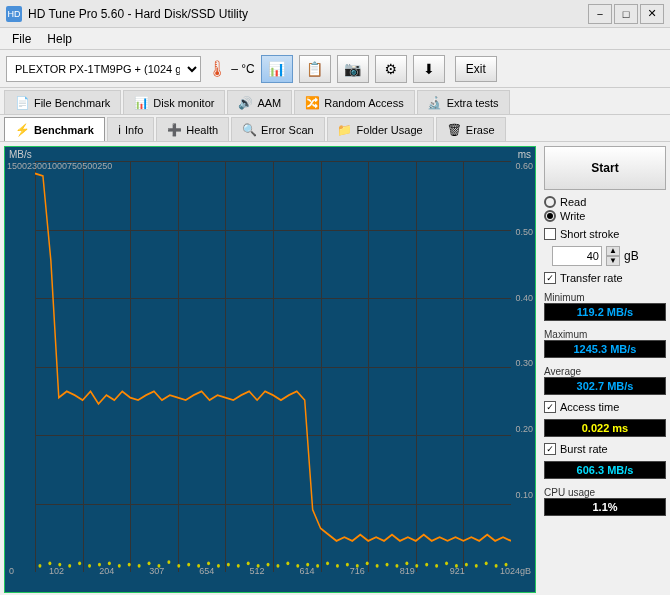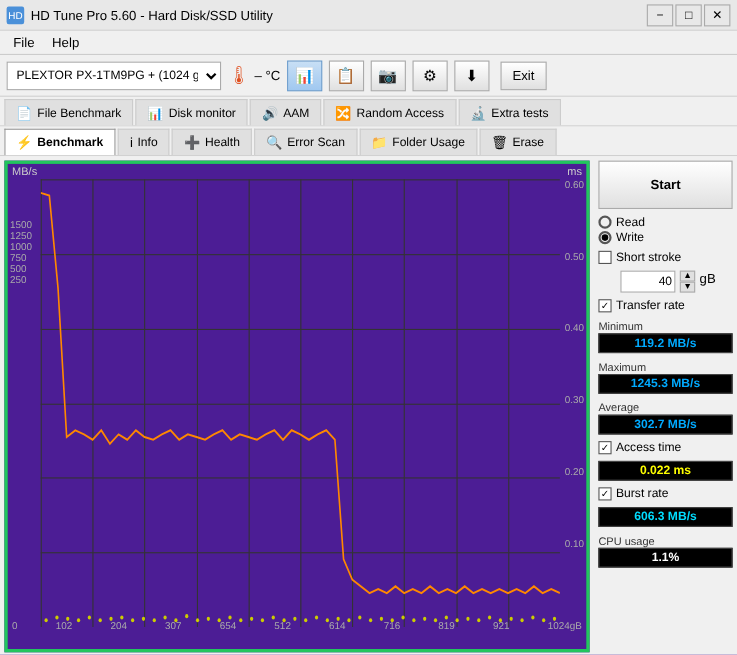--- a/index.html
+++ b/index.html
@@ -103,24 +103,24 @@
     .tab-icon { font-size: 12px; }
 
     .main-content {
       display: flex;
       height: calc(595px - 28px - 22px - 38px - 26px - 26px);
       background: #f0f0f0;
     }
 
     .chart-area {
       flex: 1;
-      background: #4c1d95;
+      background: #0c4a6e;
       margin: 4px;
       position: relative;
-      border: 3px solid #22c55e;
+      border: 1px solid #22c55e;
     }
     .chart-labels-top {
       position: absolute;
       top: 2px;
       left: 4px;
       color: #ccc;
       font-size: 10px;
     }
     .chart-labels-top-right {
       position: absolute;
@@ -169,21 +169,21 @@
     .checkbox-box {
       width: 12px; height: 12px;
       border: 1px solid #555;
       background: white;
       display: flex; align-items: center; justify-content: center;
       font-size: 9px;
       flex-shrink: 0;
     }
     .checkbox-box.checked { color: #000; }
 
-    .spin-input-row { display: flex; gap: 4px; margin-left: 20px; }
+    .spin-input-row { display: flex; align-items: center; gap: 4px; margin-left: 8px; }
     .spin-input {
       width: 50px; height: 20px;
       border: 1px solid #aaa;
       background: white;
       text-align: right;
       padding: 0 2px;
       font-size: 11px;
     }
     .spin-arrows { display: flex; flex-direction: column; }
     .spin-arrow { width: 14px; height: 10px; border: 1px solid #aaa; background: #e0e0e0; cursor: pointer; font-size: 8px; display: flex; align-items: center; justify-content: center; line-height: 1; }
@@ -212,23 +212,22 @@
       justify-content: space-between;
       padding: 0 4px;
     }
     .x-label { color: #aaa; font-size: 9px; }
     .y-axis-left {
       position: absolute;
       left: 2px;
       top: 14px;
       bottom: 20px;
       display: flex;
-      flex-direction: column;
+      flex-direction: row;
       justify-content: flex-start;
-      margin-top: 36px;
     }
     .y-label { color: #aaa; font-size: 9px; }
     .y-axis-right {
       position: absolute;
       right: 2px;
       top: 14px;
       bottom: 36px;
       display: flex;
       flex-direction: column;
       justify-content: space-between;
@@ -482,21 +481,21 @@
         <circle cx="435" cy="324" r="1.5"></circle>
         <circle cx="445" cy="325" r="1.5"></circle>
         <circle cx="455" cy="323" r="1.5"></circle>
         <circle cx="465" cy="325" r="1.5"></circle>
         <circle cx="475" cy="324" r="1.5"></circle>
       </g>
     </svg>
 
     <div class="y-axis-left">
       <span class="y-label">1500</span>
-      <span class="y-label">1250</span>
+      <span class="y-label">2300</span>
       <span class="y-label">1000</span>
       <span class="y-label">750</span>
       <span class="y-label">500</span>
       <span class="y-label">250</span>
       <span class="y-label"></span>
     </div>
 
     <div class="y-axis-right">
       <span class="y-label">0.60</span>
       <span class="y-label">0.50</span>

